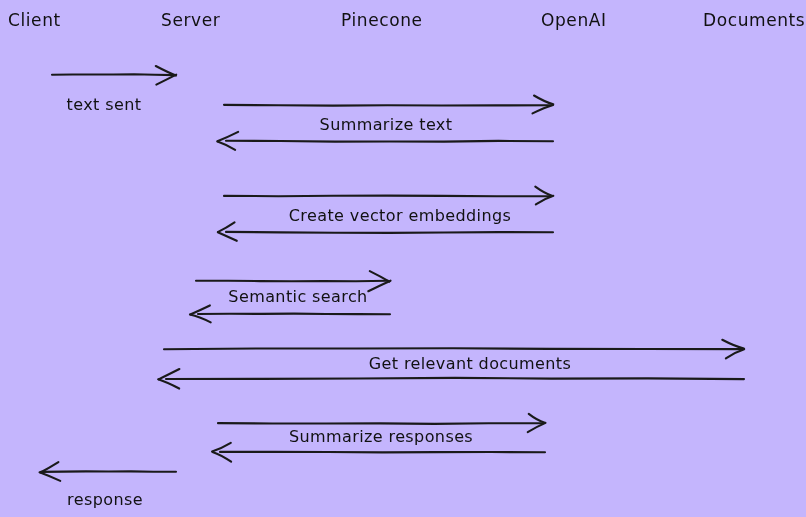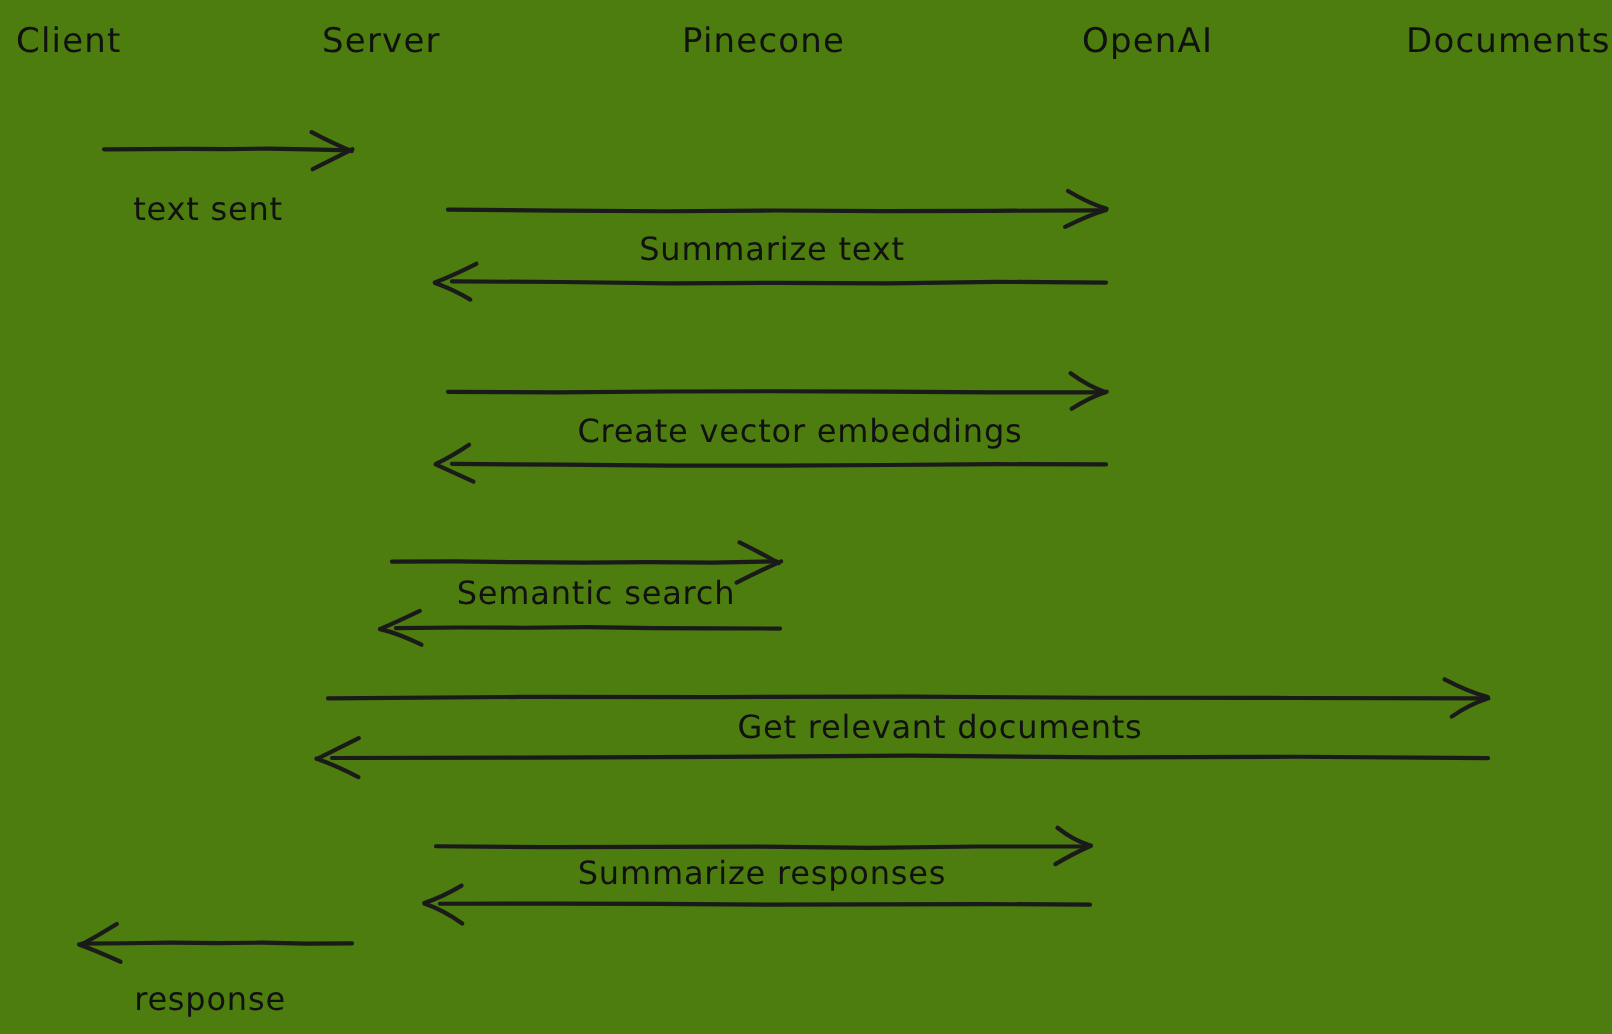--- a/index.html
+++ b/index.html
@@ -8,21 +8,21 @@
     padding: 0;
     background: #ffffff;
   }
   body {
     font-family: "DejaVu Sans", sans-serif;
   }
   #canvas-wrap {
     position: relative;
     width: 806px;
     height: 517px;
-    background: #4d7c0f;
+    background: #c4b5fd;
     overflow: hidden;
   }
   #diagram-svg {
     position: absolute;
     top: 0;
     left: 0;
     width: 806px;
     height: 517px;
     display: block;
   }

